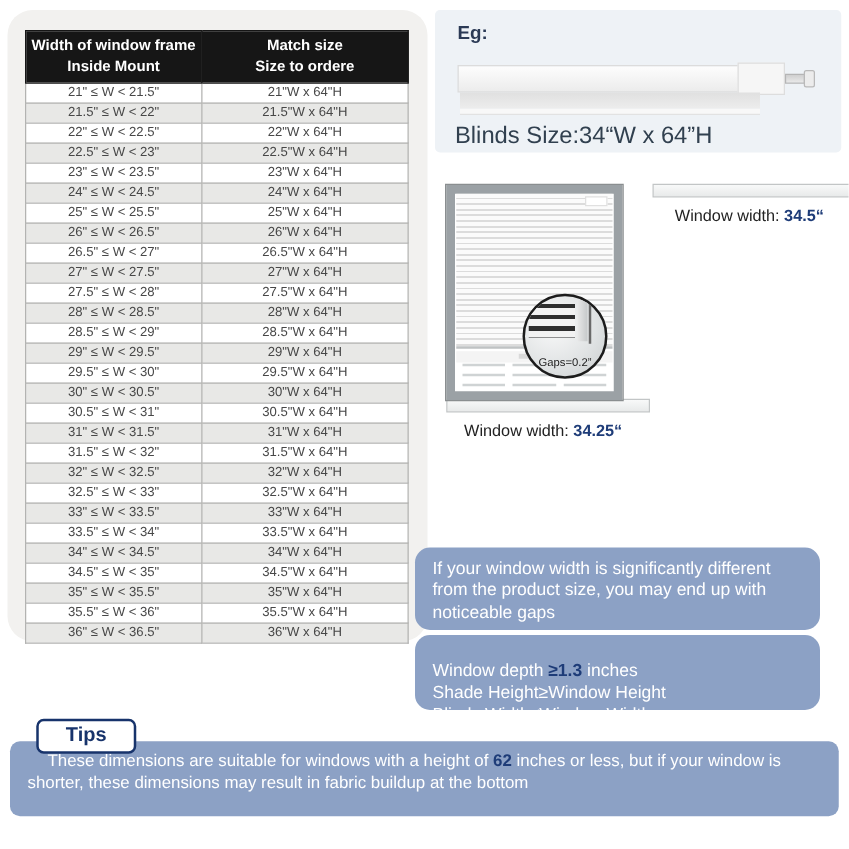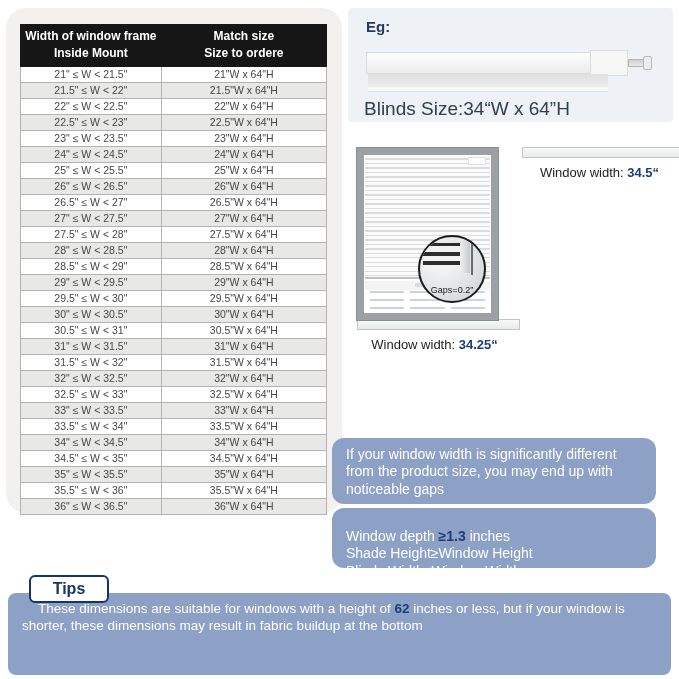--- a/index.html
+++ b/index.html
@@ -93,21 +93,21 @@
     font-size:9px; color:#1a1a1a; }
 
   
   .note { position:absolute; left:332px; width:324px; background:#8ca1c5; border-radius:12px;
     color:#ffffff; font-size:14px; line-height:1.24; padding:8px 14px; }
   .note b { color:#1e3c78; }
   .note.n1 { top:438px; height:66px; }
   .note.n2 { top:508px; height:60px; padding-top:20px; }
 
   
-  .tips-box { position:absolute; left:8px; top:593px; width:663px; height:82px;
+  .tips-box { position:absolute; left:8px; top:593px; width:663px; height:60px;
     background:#8ca1c5; border-radius:8px; color:#ffffff; font-size:13.5px; line-height:1.28; }
   .tips-box p { margin:5px 14px 0 14px; text-indent:16px; }
   .tips-box b { color:#1e3c78; }
   .tips-box p:first-child { margin-top:7px; }
   .tips-badge { position:absolute; left:2px; top:575px; width:80px; height:28px;
     background:#ffffff; border:2px solid #17336b; border-radius:6px; z-index:10;
     display:flex; align-items:center; justify-content:center;
     font-size:16px; font-weight:bold; color:#17336b;margin-left:27px; }
 </style>
 </head>

